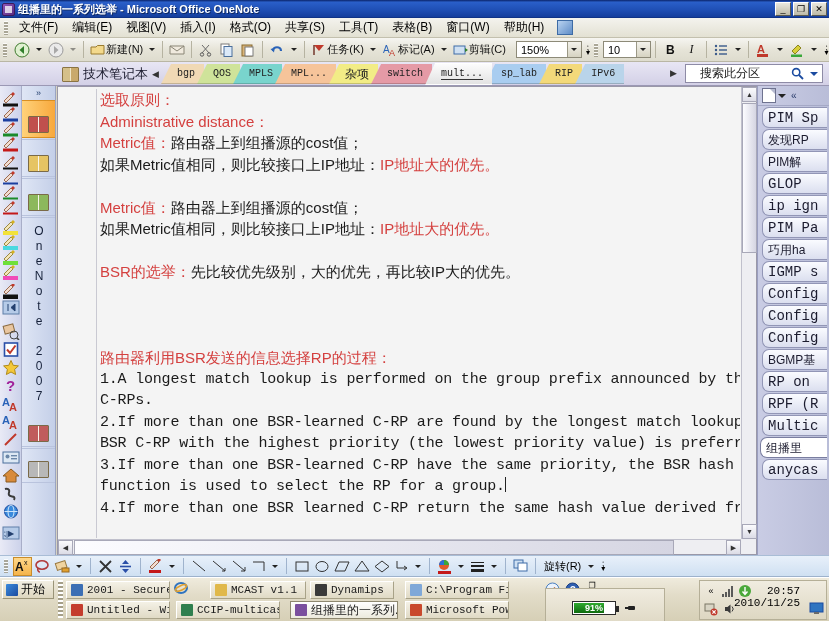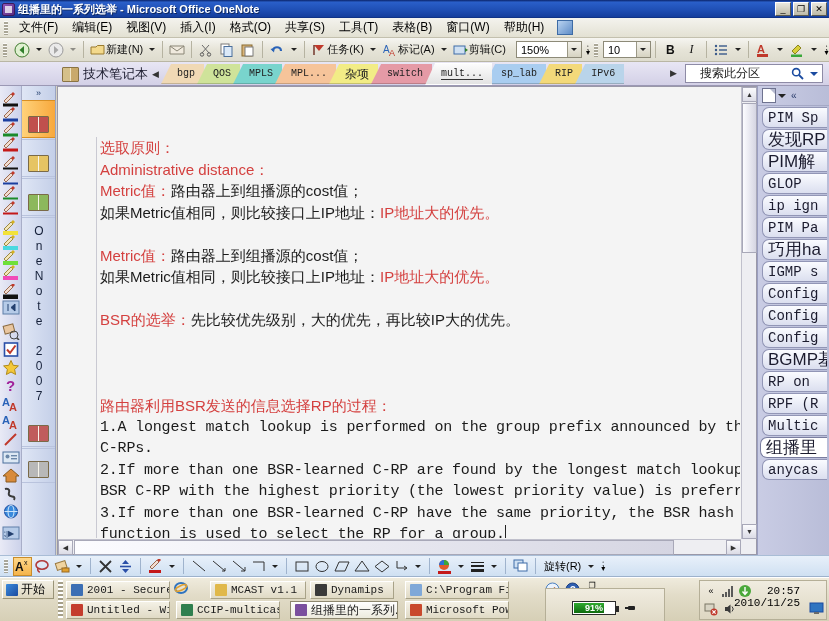--- a/index.html
+++ b/index.html
@@ -147,21 +147,21 @@
   .nb .bk{ width:21px;height:17px;margin-top:4px;border:1px solid #7a6a48;border-radius:1px;}
   .nb.sel{ background:linear-gradient(to right,#ffd27a,#f8a83c); border-color:#d98f23;}
 
   
   .canvaswrap{
     position:absolute; left:57px; top:86px; width:700px; height:469px;
     background:#f4f4f4; border:1px solid #9a98a8;
   }
   .canvas{
     position:absolute; left:8px; top:2px; right:16px; bottom:16px;
-    background:#f4f4f4; overflow:hidden;margin-top:48px;
+    background:#f4f4f4; overflow:hidden;
   }
   .vrule{ position:absolute; left:30px; top:0; bottom:0; width:1px; background:#c9c9d2;}
   .note{ position:absolute; left:34px; top:0; right:4px; }
   .line{ white-space:nowrap; line-height:21.5px; font-size:15px; color:#1b1b1b;
     font-family:"Liberation Sans", sans-serif;}
   .line.mono{ font-family:"Liberation Mono","DejaVu Sans Mono",monospace; font-size:15px; letter-spacing:-0.2px;}
   .red{ color:#d4403f; }
   .blank{ height:21.5px; }
   .caret-text{ display:inline-block; width:1px; height:15px; background:#222;
     vertical-align:-2px; }
@@ -192,21 +192,21 @@
     border-top:4px solid #222;}
   .pb-collapse{ margin-left:3px; font-size:10px; color:#2a3c6b;}
   .ptab{
     height:21px; margin:1px 2px 0 4px; padding-left:5px;
     background:linear-gradient(to bottom,#fafbff,#dbdfef);
     border:1px solid #9296b6; border-right:none;
     border-radius:7px 0 0 7px;
     font-family:"Liberation Mono","DejaVu Sans Mono",monospace;
     font-size:14px; line-height:20px; color:#1b1b2e; overflow:hidden; white-space:nowrap;
   }
-  .ptab.cjk{ font-family:"Liberation Sans",sans-serif; font-size:17px; }
+  .ptab.cjk{ font-family:"Liberation Sans",sans-serif; font-size:12px; }
   .ptab.sel{ background:#ffffff; border-color:#7a7ea0; margin-left:2px; }
 
   
   .drawbar{
     position:absolute; left:0; top:555px; width:829px; height:22px;
     background:linear-gradient(to bottom,#e8f0fa,#cfe0f2);
     border-top:1px solid #a9bdd6; border-bottom:1px solid #9db2cc;
     display:flex; align-items:center; padding-left:4px; gap:1px;
   }
   .db-btn{ width:19px;height:19px; display:flex;align-items:center;justify-content:center; flex:0 0 auto;}

